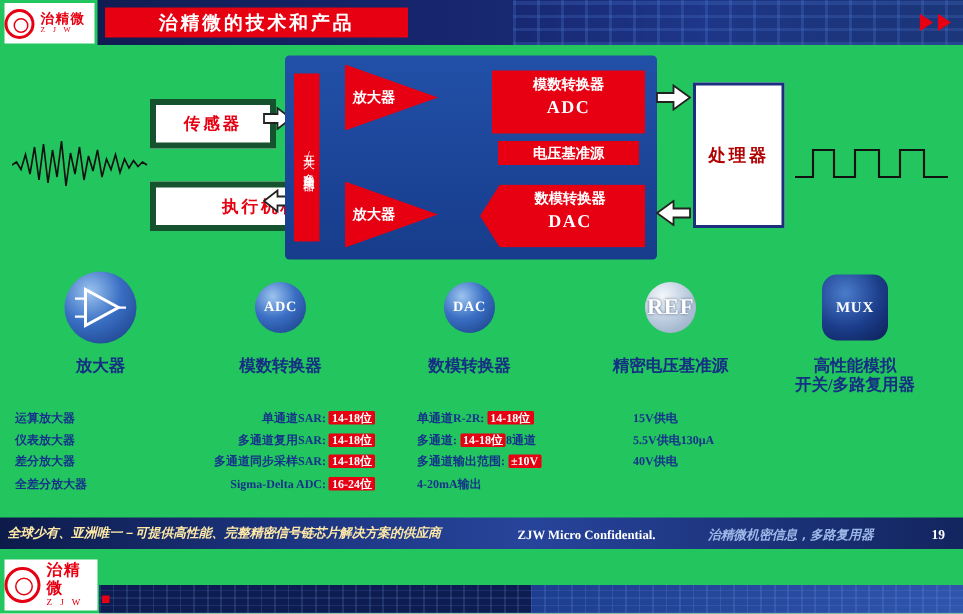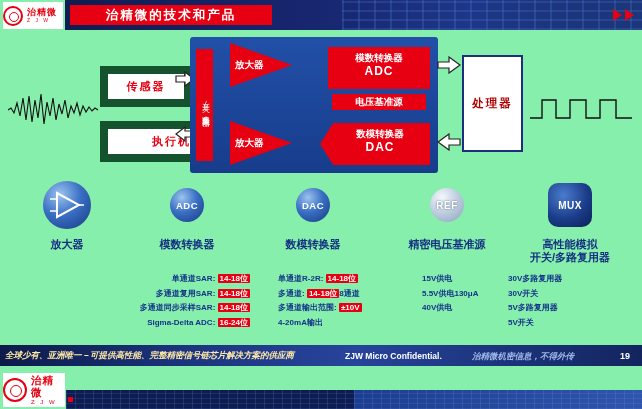--- a/index.html
+++ b/index.html
@@ -1,17 +1,17 @@
 <!DOCTYPE html>
 <html><head>
 <meta charset="utf-8">
 <style>
   html,body{margin:0;padding:0;background:#fff;}
-  .slide{position:relative;width:642px;height:409px;background:#86efac;overflow:hidden;
-         font-family:Liberation Sans, sans-serif;}
+  .slide{position:relative;width:642px;height:409px;background:#22c55e;overflow:hidden;
+         font-family:Liberation Serif, serif;}
 
   
   .header{position:absolute;left:65px;right:0;top:0;height:30px;
           background:linear-gradient(90deg,#101d52,#16246b 35%,#1b2f7e 70%,#0e1b4e);}
   .header-deco{position:absolute;right:0;top:0;width:300px;height:30px;opacity:.8;
           background:
             repeating-linear-gradient(90deg, rgba(90,140,230,.28) 0 2px, transparent 2px 16px),
             repeating-linear-gradient(0deg, rgba(90,140,230,.25) 0 2px, transparent 2px 9px),
             linear-gradient(90deg, transparent, rgba(45,90,180,.55));}
   .chev{position:absolute;width:9px;height:12px;background:#e60012;
@@ -31,21 +31,21 @@
   .logo-circle::before{content:'';position:absolute;left:25%;top:25%;width:50%;height:50%;
         border:1.5px solid #e60012;border-radius:50%;}
   .logo-name{color:#e60012;font-weight:bold;letter-spacing:1px;line-height:1.1;}
   .logo-sub{color:#e60012;letter-spacing:2px;line-height:1;}
   .logo-chip.top .logo-name{font-size:9px;}   .logo-chip.top .logo-sub{font-size:5px;}
   .logo-chip.bottom .logo-name{font-size:10.5px;} .logo-chip.bottom .logo-sub{font-size:6px;}
 
   
   .waveform{position:absolute;left:8px;top:88px;}
   .digital-wave{position:absolute;left:528px;top:92px;}
-  .io-box{position:absolute;width:76px;height:25px;border:8px solid #14532d;background:#fff;
+  .io-box{position:absolute;width:76px;height:25px;border:4px solid #14532d;background:#fff;
         color:#e60012;font-weight:bold;font-size:11px;letter-spacing:2px;
         display:flex;align-items:center;justify-content:center;}
   .sensor-box{left:100px;top:66px;}
   .actuator-box{left:100px;top:121px;padding-left:32px;}
   .arr{position:absolute;}
   .arr.a1{left:175px;top:71px;} .arr.a2{left:175px;top:126px;}
   .arr.a3{left:437px;top:56px;} .arr.a4{left:437px;top:133px;}
   .blue-box{position:absolute;left:190px;top:37px;width:248px;height:136px;border-radius:3px;
         background:linear-gradient(180deg,#2250a8,#173c8b);}
   .mux-strip{position:absolute;left:6px;top:12px;width:17px;height:112px;background:#e60012;
@@ -74,21 +74,21 @@
   .cat-col:nth-child(2){left:124px;width:126px;}
   .cat-col:nth-child(3){left:252px;width:122px;}
   .cat-col:nth-child(4){left:392px;width:110px;}
   .cat-col:nth-child(5){left:504px;width:132px;}
   .cat-icon-wrap{height:54px;display:flex;align-items:center;justify-content:center;}
   .icon-sphere{border-radius:50%;color:#fff;font-weight:bold;
         display:flex;align-items:center;justify-content:center;
         background:radial-gradient(circle at 35% 28%, #9cc4ef 0%, #3a6fc4 45%, #16397f 100%);}
   .icon-amp{width:48px;height:48px;}
   .icon-adc,.icon-dac{width:34px;height:34px;font-size:9.5px;letter-spacing:.5px;}
-  .icon-ref{width:34px;height:34px;font-size:10px;letter-spacing:.5px;
+  .icon-ref{width:34px;height:34px;font-size:15px;letter-spacing:.5px;
         background:radial-gradient(circle at 35% 28%, #f4f8fc 0%, #bccbde 50%, #8ba2bd 100%);
         text-shadow:0 0 2px #4a607d;}
   .icon-mux{width:44px;height:44px;border-radius:10px;font-size:10px;letter-spacing:.5px;
         background:radial-gradient(circle at 35% 28%, #4a7ccc 0%, #1b3d8a 55%, #0c1f55 100%);}
   .cat-label-wrap{min-height:28px;margin-top:6px;}
   .cat-label{text-align:center;color:#152f82;font-weight:bold;font-size:11px;line-height:13px;}
   .cat-items{margin-top:6px;font-size:8px;line-height:14.5px;color:#15338a;font-weight:600;}
   .cat-col:nth-child(1) .cat-items{padding-left:4px;}
   .cat-col:nth-child(2) .cat-items{padding-left:14px;text-align:right;}
   .cat-col:nth-child(3) .cat-items{padding-left:26px;}
@@ -197,20 +197,26 @@
               <line x1="1" y1="10" x2="8" y2="10" stroke="#fff" stroke-width="1.5"></line>
               <line x1="1" y1="22" x2="8" y2="22" stroke="#fff" stroke-width="1.5"></line>
               <line x1="30" y1="16" x2="35" y2="16" stroke="#fff" stroke-width="1.5"></line>
             </svg>
           </div>
       </div>
       <div class="cat-label-wrap">
         <div class="cat-label l1">放大器</div>
 
       </div>
+      <div class="cat-items">
+          <div class="spec-item">运算放大器</div>
+          <div class="spec-item">仪表放大器</div>
+          <div class="spec-item">差分放大器</div>
+          <div class="spec-item">全差分放大器</div>
+        </div>
     </div>
       <div class="cat-col">
       <div class="cat-icon-wrap">
         <div class="icon-sphere icon-adc">ADC</div>
       </div>
       <div class="cat-label-wrap">
         <div class="cat-label l1">模数转换器</div>
 
       </div>
       <div class="cat-items">
@@ -250,33 +256,27 @@
         </div>
     </div>
       <div class="cat-col">
       <div class="cat-icon-wrap">
         <div class="icon-sphere icon-mux">MUX</div>
       </div>
       <div class="cat-label-wrap">
         <div class="cat-label l1">高性能模拟</div>
         <div class="cat-label l2">开关/多路复用器</div>
       </div>
-      <div class="cat-items">
-          <div class="spec-item">30V多路复用器</div>
-          <div class="spec-item">30V开关</div>
-          <div class="spec-item">5V多路复用器</div>
-          <div class="spec-item">5V开关</div>
-        </div>
     </div>
     </div>
 
   <div class="footer-bar">
     <div class="tagline">全球少有、亚洲唯一－可提供高性能、完整精密信号链芯片解决方案的供应商</div>
     <div class="conf-en">ZJW Micro Confidential.</div>
-    <div class="conf-cn">治精微机密信息，不得外传</div>
+    <div class="conf-cn">治精微机密信息，多路复用器</div>
     <div class="page-num">19</div>
   </div>
 
   <div class="logo-chip bottom">
     <div class="logo-circle"></div>
     <div>
       <div class="logo-name">治精微</div>
       <div class="logo-sub">Z J W</div>
     </div>
   </div>

